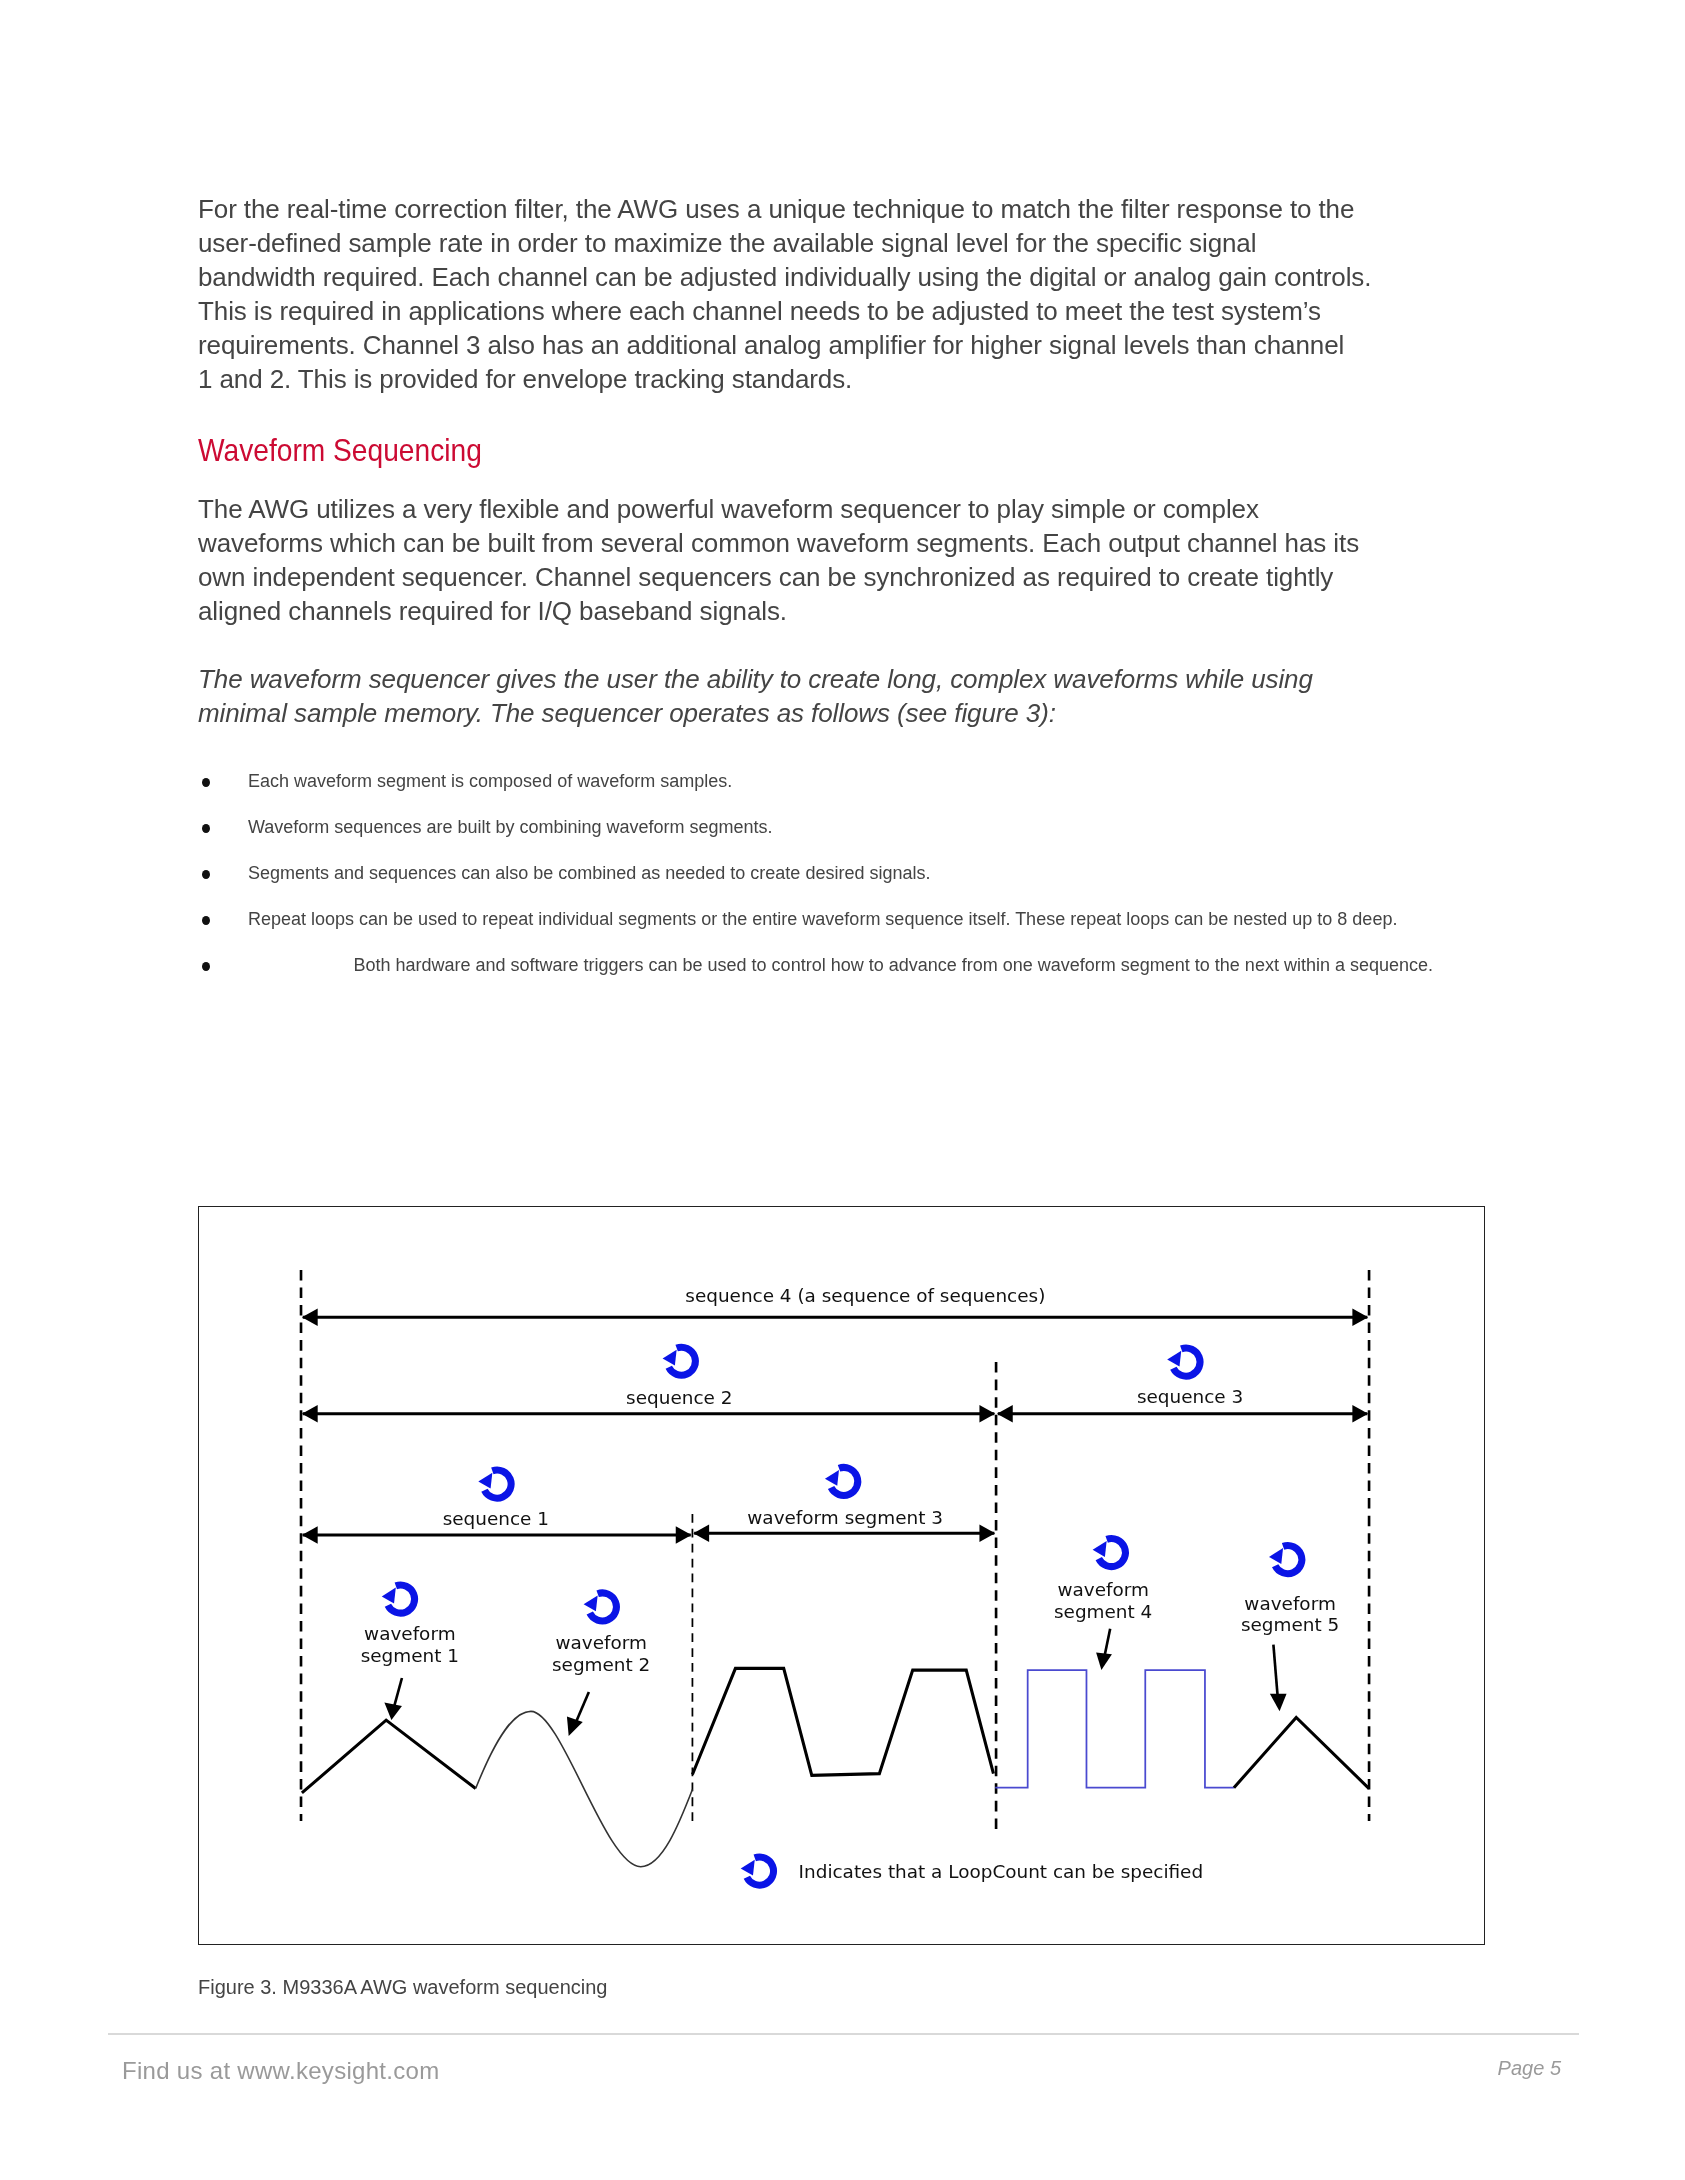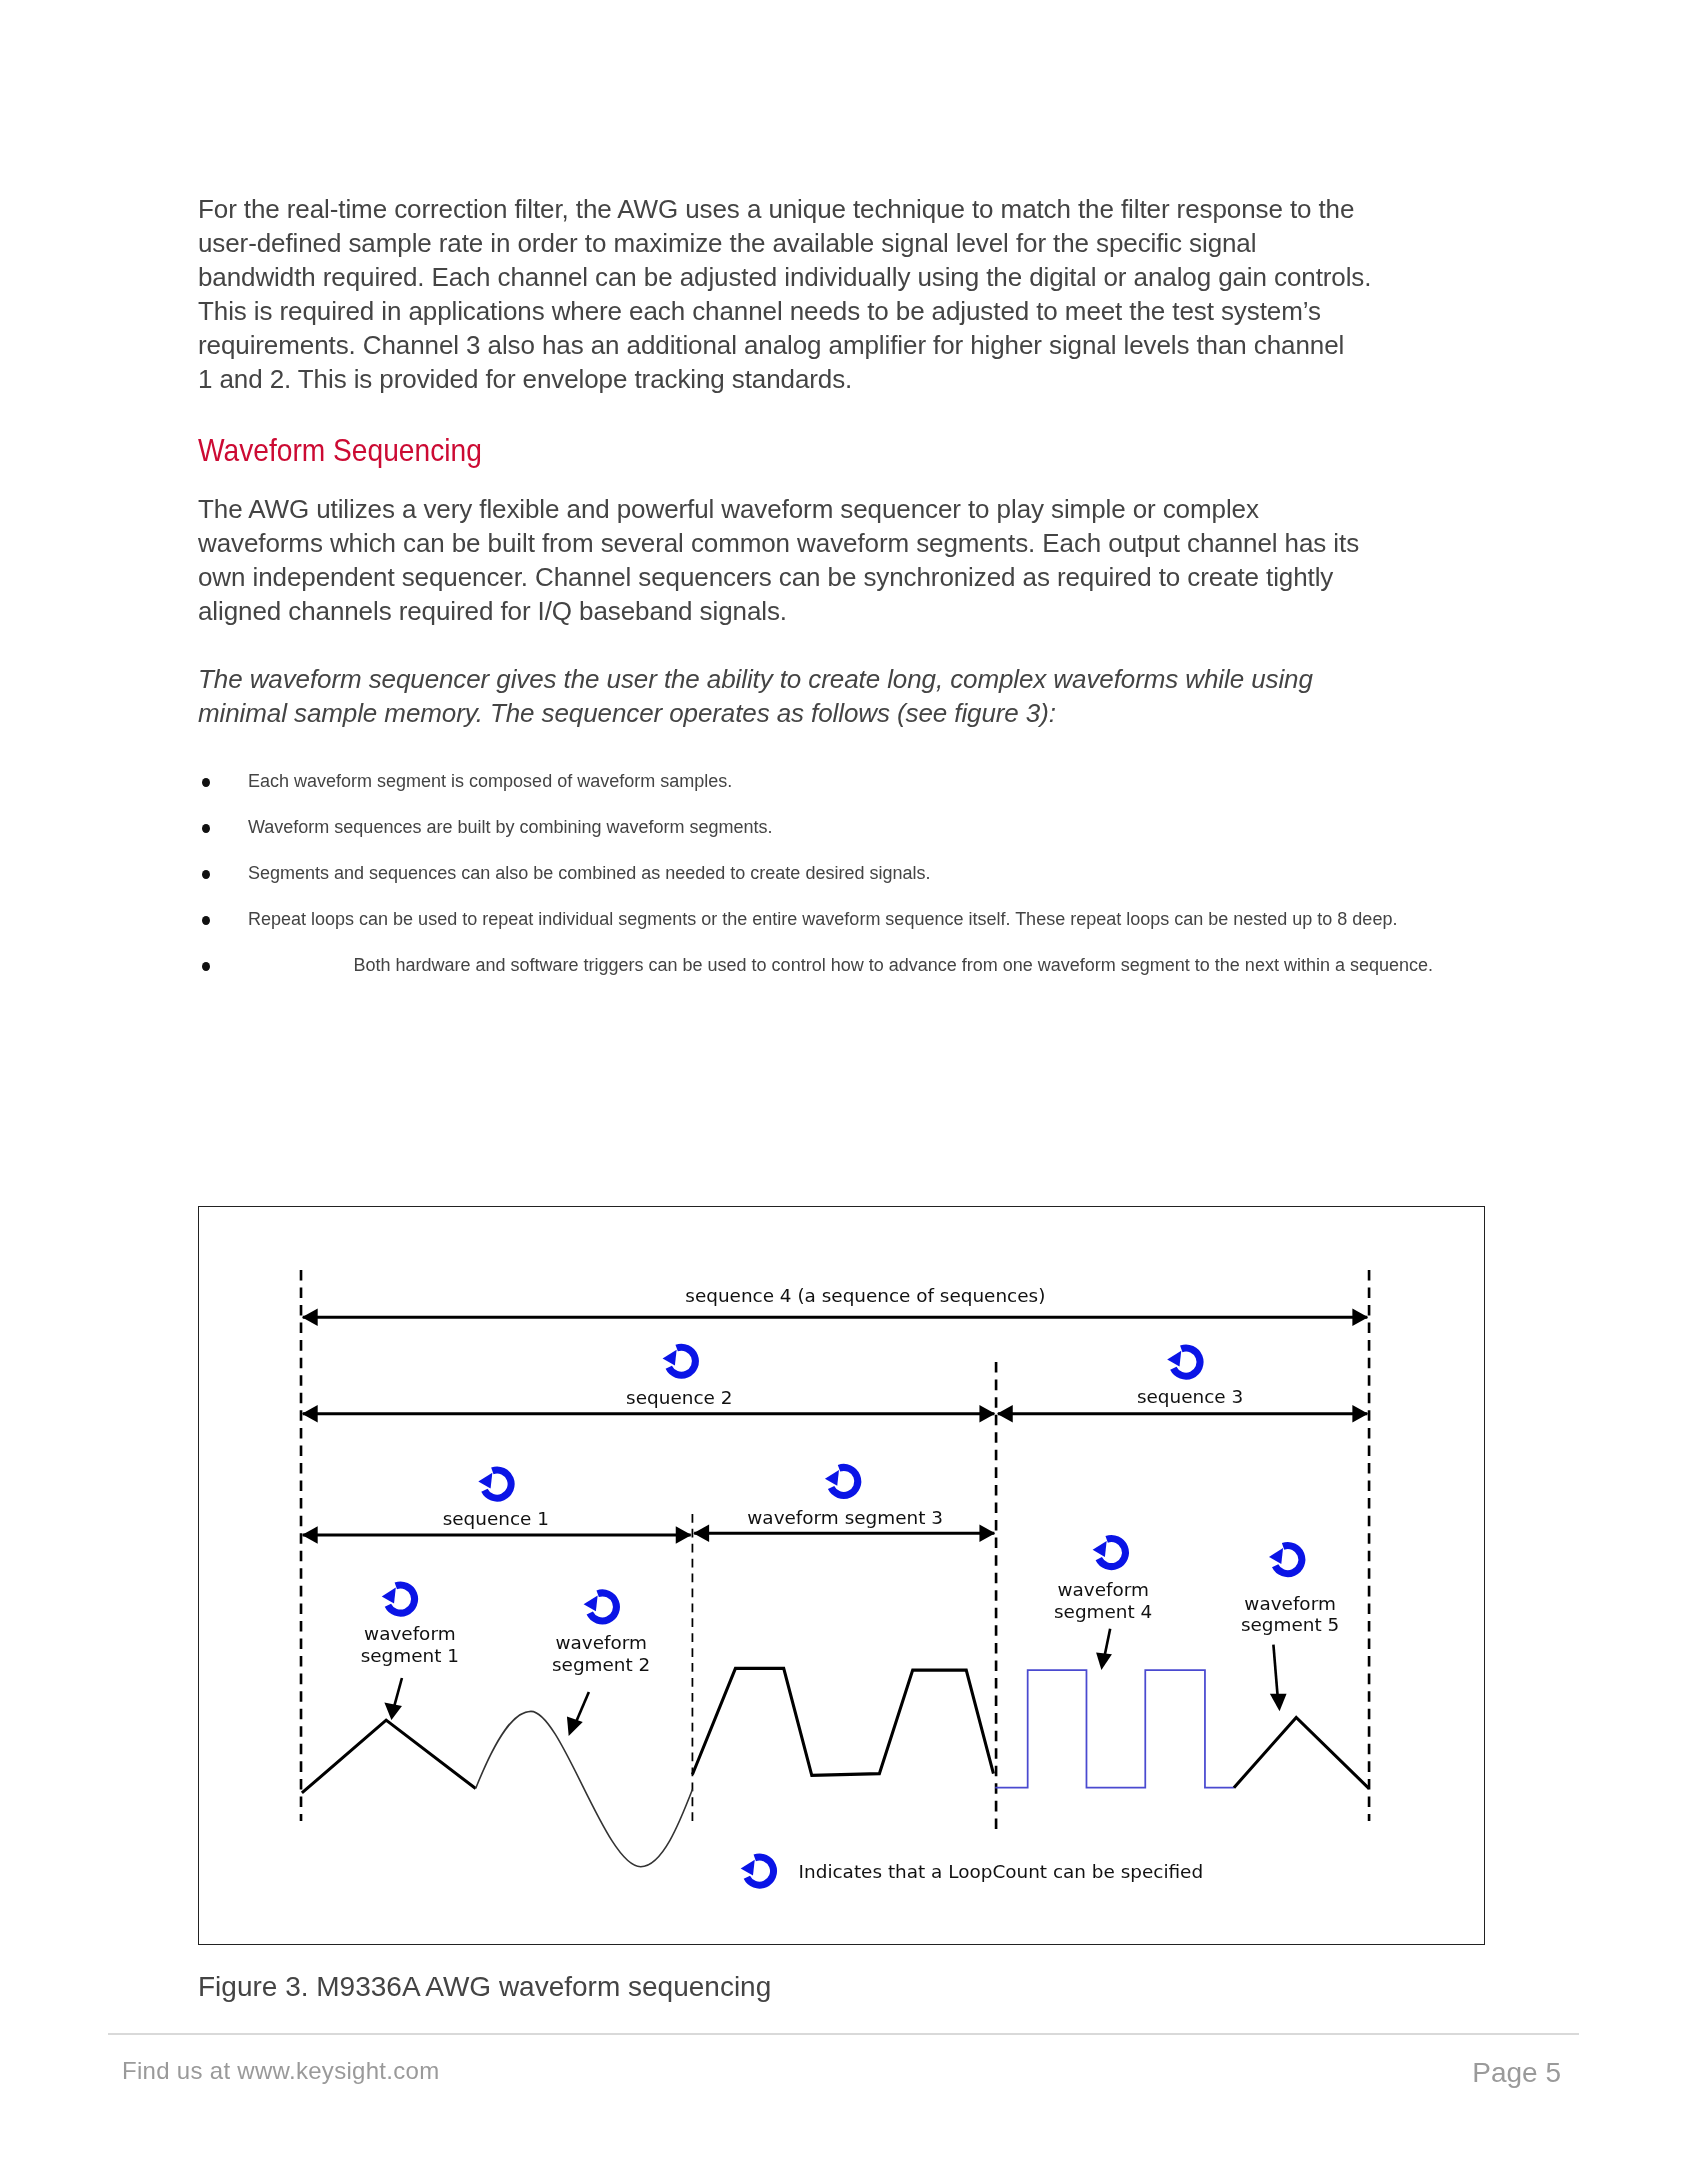--- a/index.html
+++ b/index.html
@@ -10,24 +10,24 @@
   .heading { position: absolute; left: 198px; top: 430px; font-size: 32px; line-height: 40px;
              color: #cc0a33; margin: 0; font-weight: normal; transform: scaleX(0.88); transform-origin: left center; }
   ul.bullets { position: absolute; left: 198px; top: 765px; width: 1299px; margin: 0; padding: 0; list-style: none; }
   ul.bullets li { position: relative; padding-left: 50px; font-size: 18px; line-height: 33px; margin-bottom: 13px; }
   ul.bullets li::before { content: ""; position: absolute; left: 3.5px; top: 13px; width: 8px; height: 8.8px;
                           border-radius: 50%; background: #111; }
   .figure-box { position: absolute; left: 198px; top: 1206px; width: 1287px; height: 739px;
                 border: 1.8px solid #222; box-sizing: border-box; }
   svg.diagram { position: absolute; left: 0; top: 0; }
   .dlabel { font-family: "DejaVu Sans", sans-serif; font-size: 21px; fill: #111; }
-  .caption { position: absolute; left: 198px; top: 1971px; font-size: 28px; line-height: 32px; margin: 0; }
+  .caption { position: absolute; left: 198px; top: 1971px; font-size: 20px; line-height: 32px; margin: 0; }
   .footer-rule { position: absolute; left: 108px; top: 2033px; width: 1471px; height: 1.8px; background: #d9d9d9; }
   .footer-left { position: absolute; left: 122px; top: 2057px; font-size: 24px; color: #9a9a9a; letter-spacing: 0.3px; }
-  .footer-right { position: absolute; right: 124px; top: 2057px; font-size: 28px; color: #9a9a9a; }
+  .footer-right { position: absolute; right: 124px; top: 2057px; font-size: 20px; color: #9a9a9a; font-style: italic; }
 </style>
 </head>
 <body>
 
 <div class="para" style="top:192px;">
   <div>For the real-time correction filter, the AWG uses a unique technique to match the filter response to the</div>
   <div>user-defined sample rate in order to maximize the available signal level for the specific signal</div>
   <div>bandwidth required. Each channel can be adjusted individually using the digital or analog gain controls.</div>
   <div>This is required in applications where each channel needs to be adjusted to meet the test system’s</div>
   <div>requirements. Channel 3 also has an additional analog amplifier for higher signal levels than channel</div>

